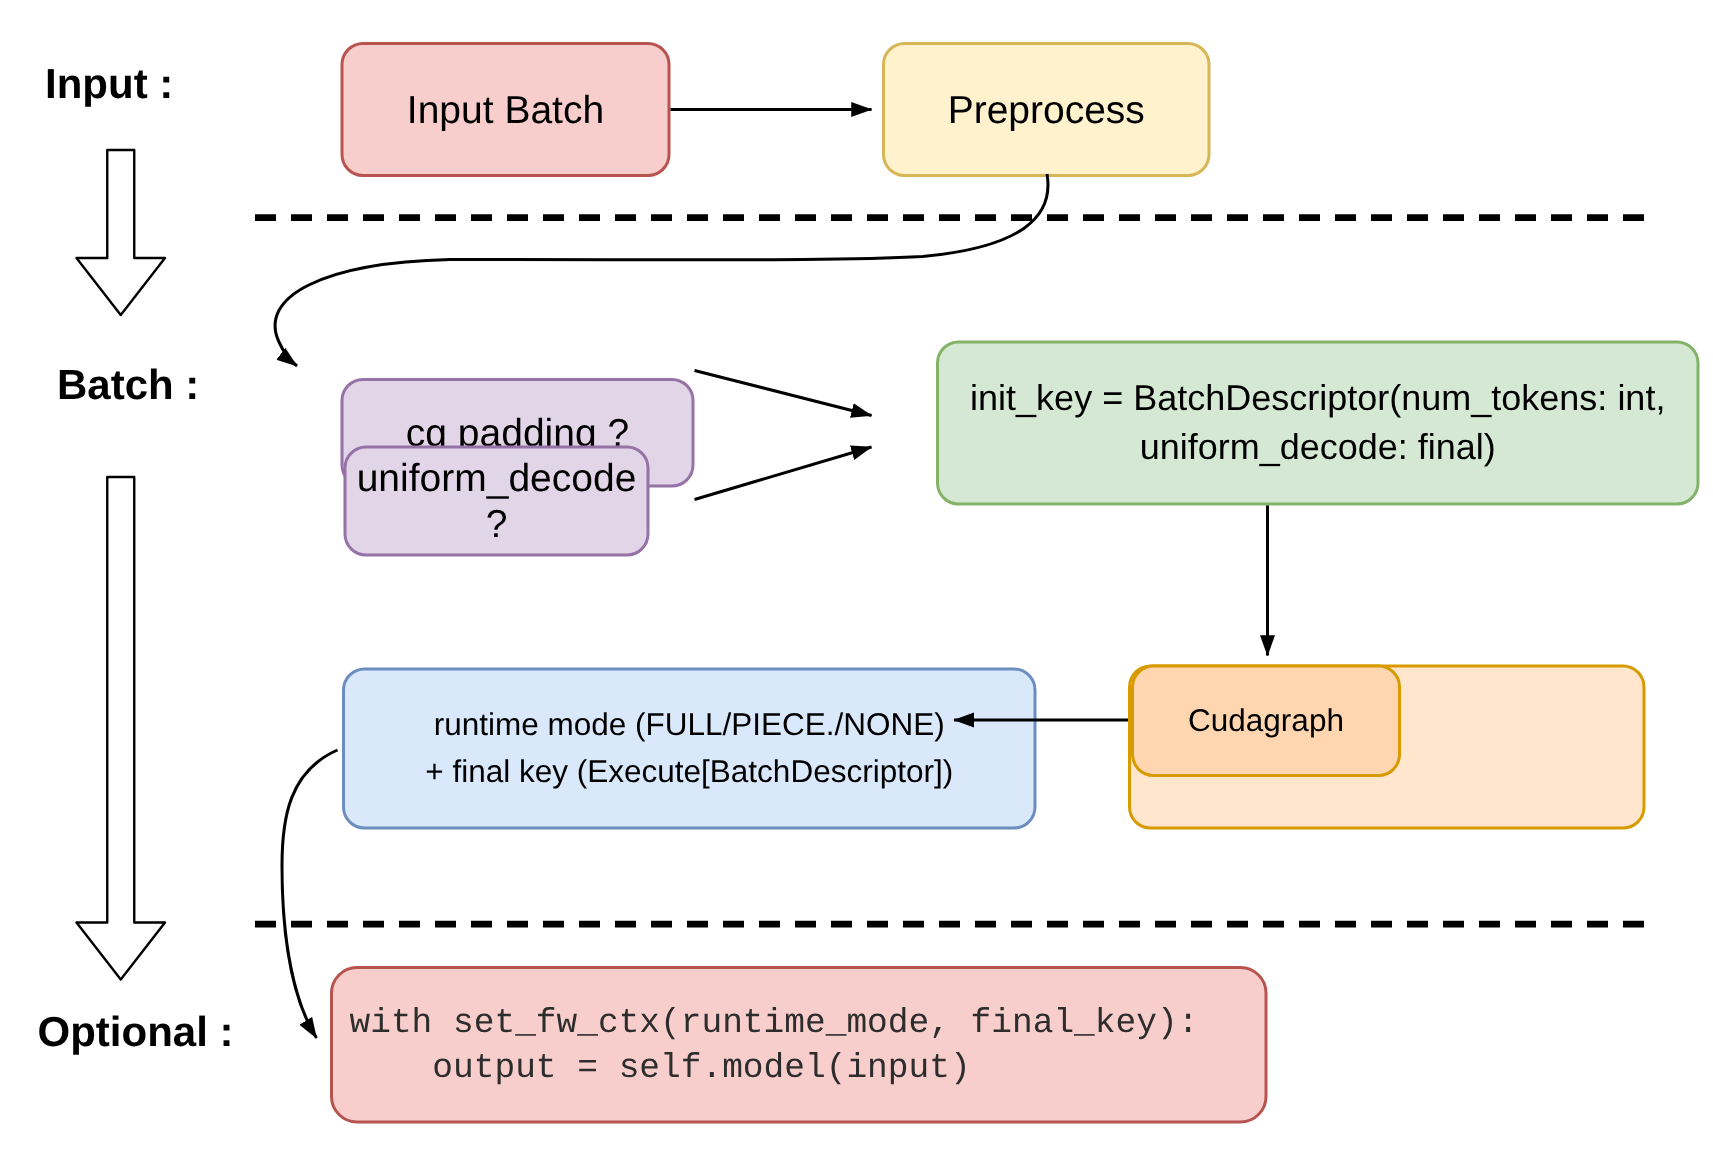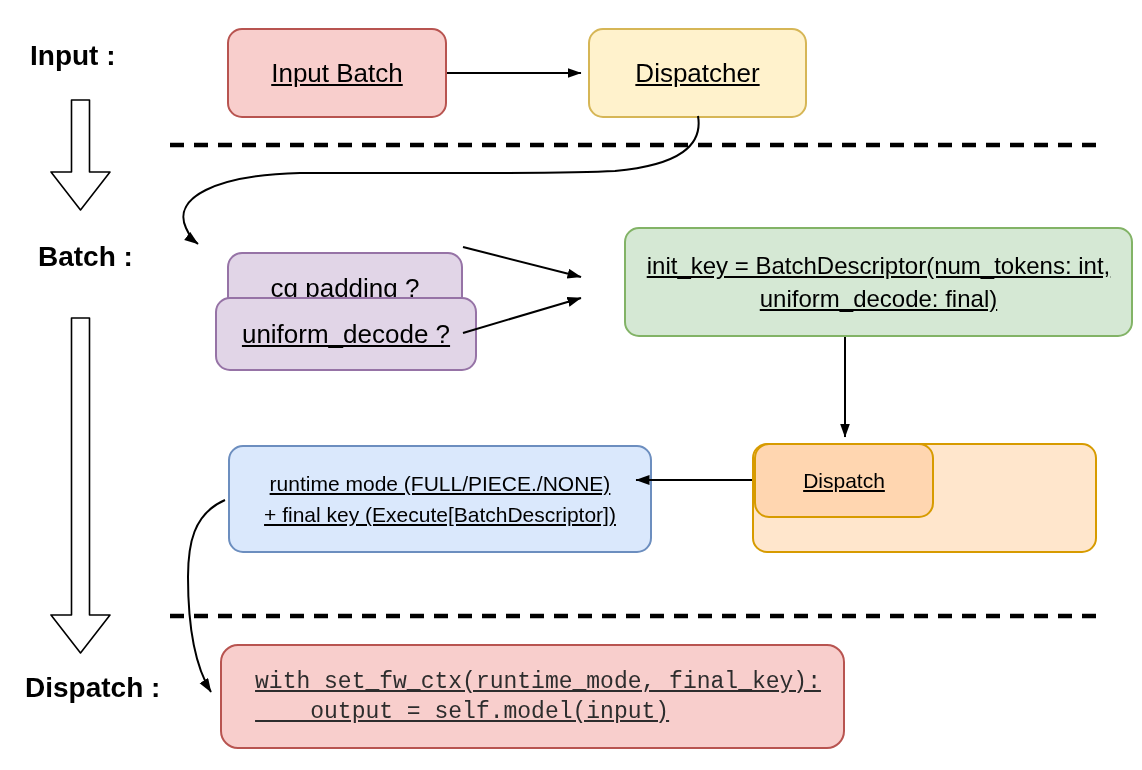--- a/index.html
+++ b/index.html
@@ -20,63 +20,62 @@
   .node{
     position:absolute;
     box-sizing:border-box;
     border:2px solid #c2410c;
     border-radius:15px;
     display:flex;
     align-items:center;
     justify-content:center;
     text-align:center;
     color:#000000;
-    text-decoration:underline;
   }
   .node-input-batch{left:227px;top:28px;width:220px;height:90px;background:#f8cecc;border-color:#b85450;font-size:26px;}
   .node-preprocess{left:588px;top:28px;width:219px;height:90px;background:#fff2cc;border-color:#d6b656;font-size:26px;}
   .node-cg-padding{left:227px;top:208px;width:236px;height:73px;background:#e1d5e7;border-color:#9673a6;font-size:26px;margin-top:44px;}
-  .node-uniform-decode{left:215px;top:297px;width:262px;height:74px;background:#e1d5e7;border-color:#9673a6;font-size:26px;align-items:center;}
+  .node-uniform-decode{left:229px;top:297px;width:204px;height:74px;background:#e1d5e7;border-color:#9673a6;font-size:26px;align-items:center;}
   .node-init-key{left:588px;top:227px;width:509px;height:110px;background:#d5e8d4;border-color:#82b366;font-size:24px;line-height:33px;margin-left:36px;}
-  .node-runtime-mode{left:228px;top:445px;width:424px;height:108px;background:#dae8fc;border-color:#6c8ebf;font-size:21px;line-height:31px;}
+  .node-runtime-mode{left:228px;top:445px;width:463px;height:108px;background:#dae8fc;border-color:#6c8ebf;font-size:21px;line-height:31px;}
   .node-cudagraph{left:752px;top:443px;width:345px;height:110px;background:#ffe6cc;border-color:#d79b00;}
   .node-dispatch{left:754px;top:443px;width:180px;height:75px;background:#ffd6b0;border-color:#d79b00;font-size:21px;}
   .cudagraph-label{
     position:absolute;left:928px;top:468px;width:172px;
     font-size:25px;line-height:31px;text-align:center;color:#000;
   }
   .node-execute-code{
     left:220px;top:644px;width:625px;height:105px;
     background:#f8cecc;border-color:#b85450;border-radius:18px;
-    justify-content:center;padding-left:11px;
+    justify-content:flex-start;padding-left:11px;
     font-family:"Liberation Mono","DejaVu Sans Mono",monospace;
     font-size:23px;line-height:30px;color:#2d2d2d;
     text-align:left;
   }
   .code-lines div{white-space:pre;}
   .connector-layer{
     position:absolute;left:0;top:0;width:1142px;height:770px;
     pointer-events:none;z-index:5;
   }
 </style>
 </head>
 <body>
 
 <div class="canvas">
 
   <div class="stage-label" style="left:30px;top:40px;text-align:right;">Input :</div>
   <div class="stage-label" style="left:38px;top:241px;">Batch :</div>
-  <div class="stage-label" style="left:25px;top:672px;">Dispatch :</div>
+  <div class="stage-label" style="left:25px;top:672px;">Optional :</div>
 
   <div class="node node-input-batch">
     <span>Input Batch</span>
   </div>
 
   <div class="node node-preprocess">
-    <span>Dispatcher</span>
+    <span>Preprocess</span>
   </div>
 
   <div class="node node-cg-padding">
     <span>cg padding ?</span>
   </div>
 
   <div class="node node-uniform-decode">
     <span>uniform_decode ?</span>
   </div>
 
@@ -90,21 +89,21 @@
   <div class="node node-runtime-mode">
     <div>
       <div>runtime mode (FULL/PIECE./NONE)</div>
       <div>+ final key (Execute[BatchDescriptor])</div>
     </div>
   </div>
 
   <div class="node node-cudagraph"></div>
 
   <div class="node node-dispatch">
-    <span>Dispatch</span>
+    <span>Cudagraph</span>
   </div>
 
   <div class="node node-execute-code">
     <div class="code-lines">
       <div>with set_fw_ctx(runtime_mode, final_key):</div>
       <div>    output = self.model(input)</div>
     </div>
   </div>
 
   <svg class="connector-layer" viewBox="0 0 1142 770" xmlns="http://www.w3.org/2000/svg">

